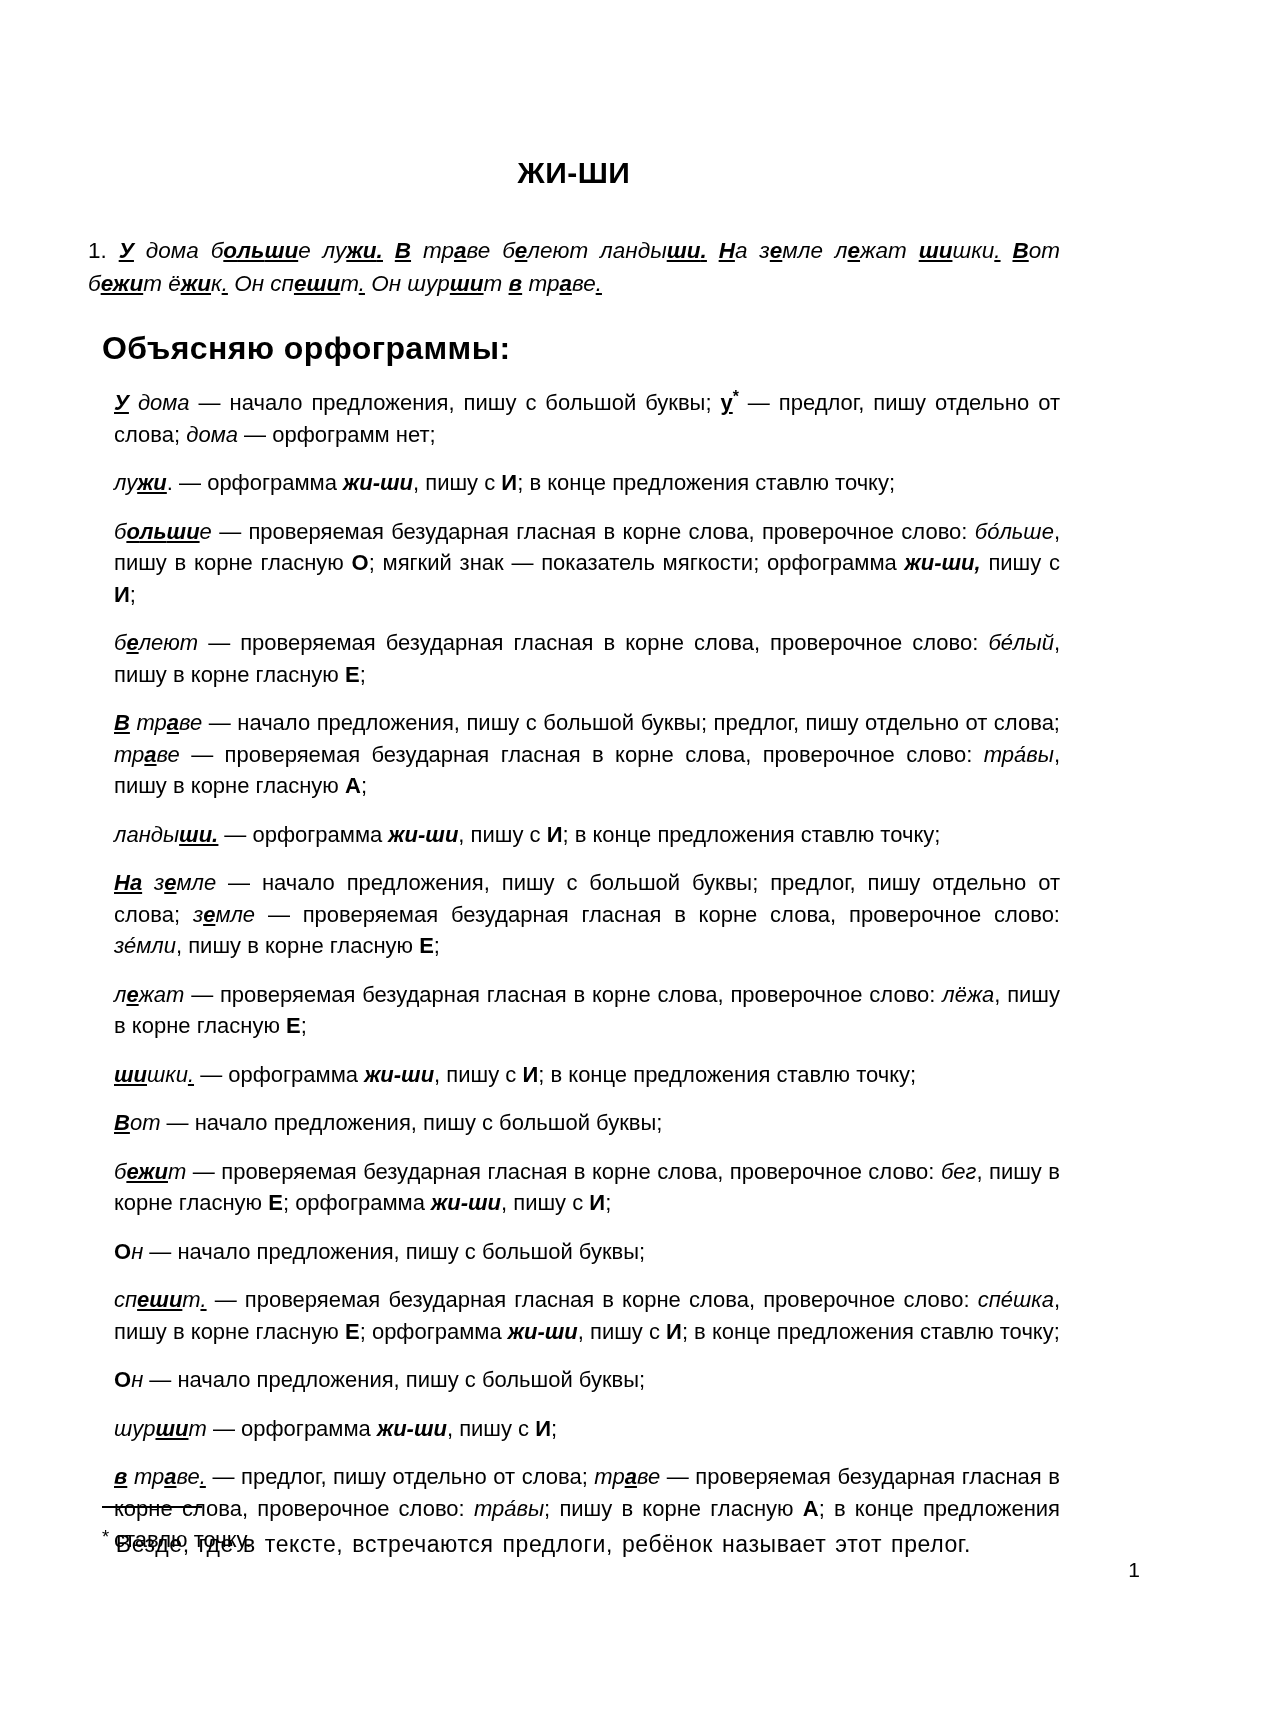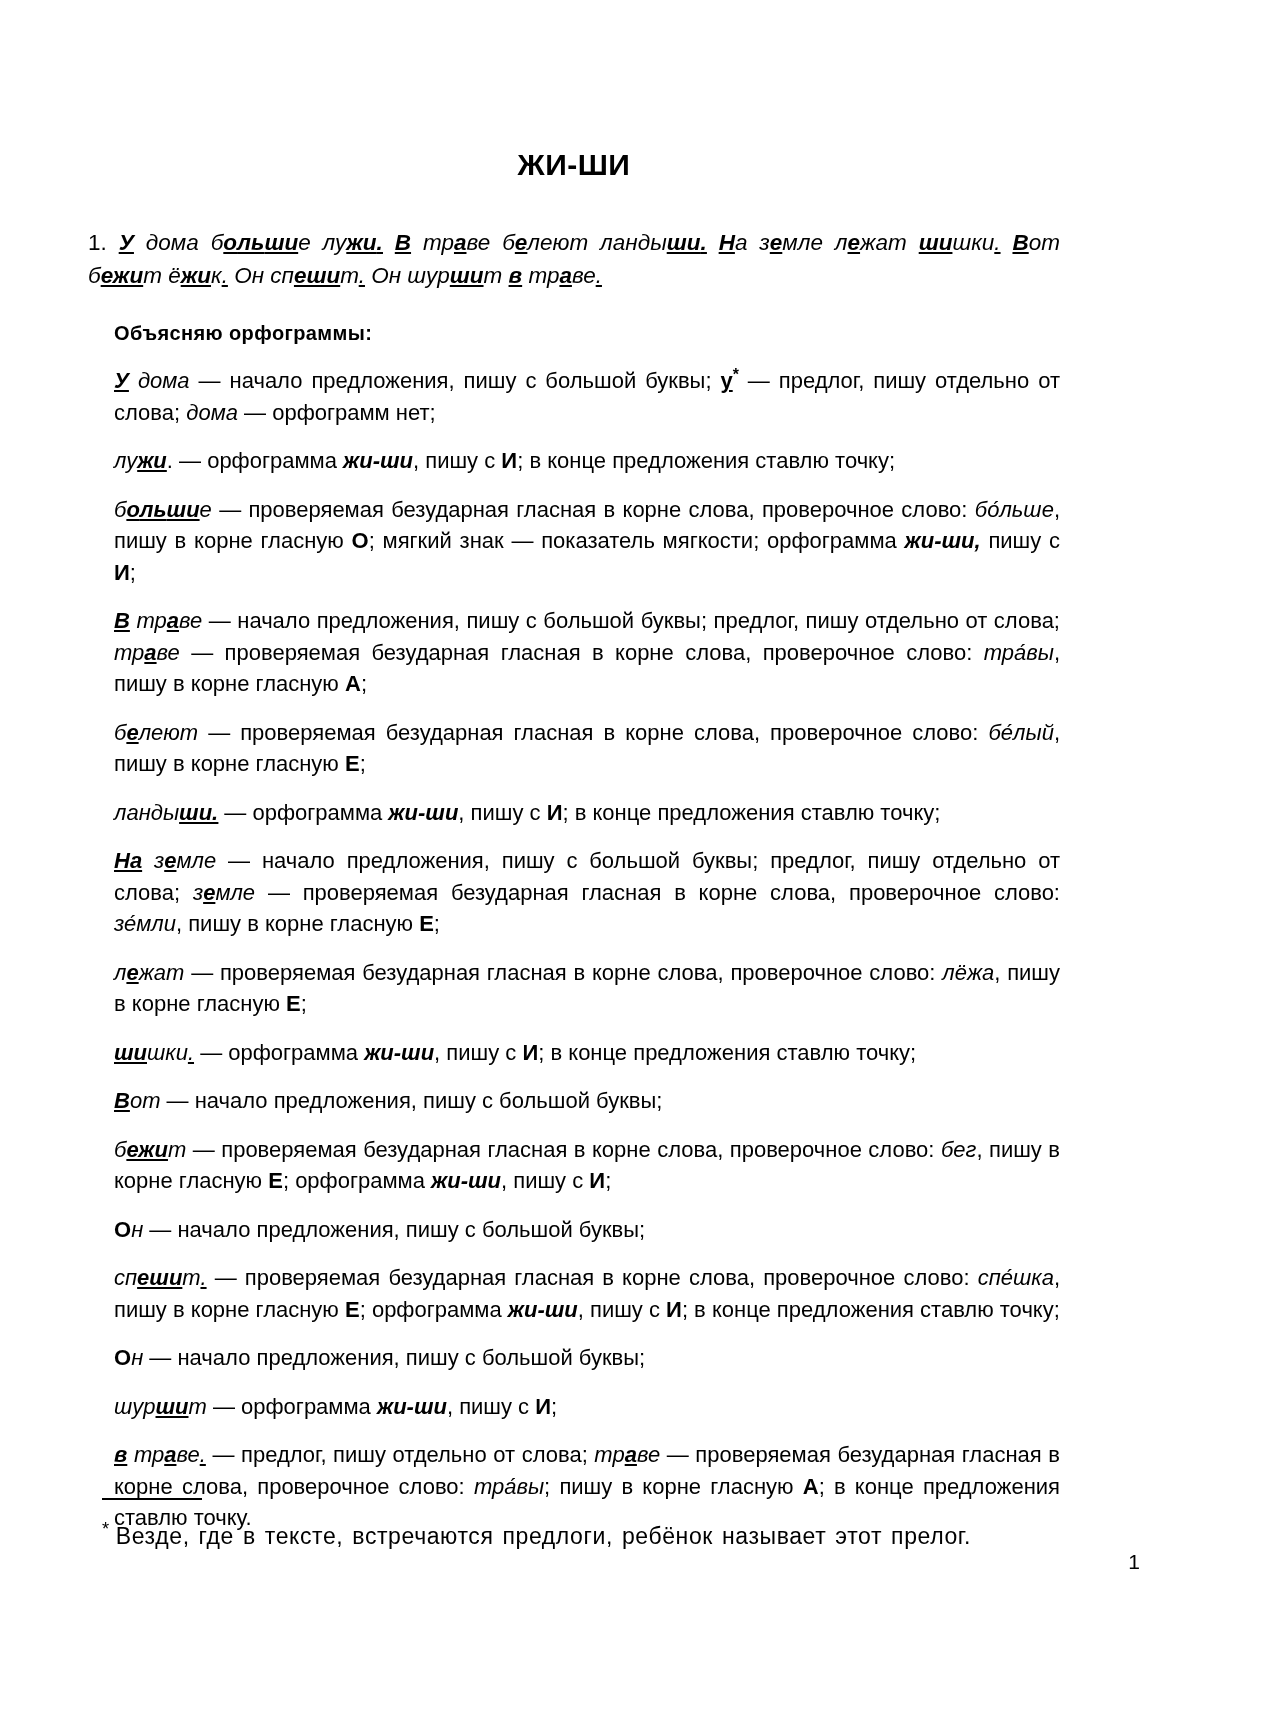--- a/index.html
+++ b/index.html
@@ -10,21 +10,21 @@
   body {
     width: 1270px;
     height: 1713px;
     font-family: "Liberation Sans", sans-serif;
     color: #000000;
     position: relative;
     overflow: hidden;
   }
   .page {
     position: absolute;
-    left: 0; top: 8px;
+    left: 0; top: 16px;
     width: 1270px;
     height: 1493px;
     box-sizing: border-box;
     padding: 8px;
   }
   .content {
     position: absolute;
     left: 88px;
     top: 140px;
     width: 972px;
@@ -45,23 +45,23 @@
     text-align: justify;
     text-justify: inter-word;
     margin: 0 0 30px 0;
     font-style: italic;
   }
   .task .num {
     font-style: normal;
   }
 
   h2.subhead {
-    font-size: 20px;
+    font-size: 32px;
     font-weight: bold;
-    margin: 0 0 14px 26px;
+    margin: 0 0 14px 14px;
     letter-spacing: 0.4px;
   }
 
   p.expl {
     font-size: 22px;
     line-height: 31.5px;
     text-align: justify;
     text-justify: inter-word;
     margin: 0 0 17px 0;
     padding-left: 26px;
@@ -124,23 +124,23 @@
     <p class="task"><span class="num">1.</span> <span class="cap">У</span> дома б<span class="vow">о</span><span class="orf">ль</span><span class="orf">ши</span>е лу<span class="orf">жи<span class="dot">.</span></span> <span class="cap">В</span> тр<span class="vow">а</span>ве б<span class="vow">е</span>леют ланды<span class="orf">ши<span class="dot">.</span></span> <span class="cap">Н</span>а з<span class="vow">е</span>мле л<span class="vow">е</span>жат <span class="orf">ши</span>шки<span class="dot">.</span> <span class="cap">В</span>от б<span class="orf">ежи</span>т ё<span class="orf">жи</span>к<span class="dot">.</span> Он сп<span class="orf">еши</span>т<span class="dot">.</span> Он шур<span class="orf">ши</span>т <span class="cap">в</span> тр<span class="vow">а</span>ве<span class="dot">.</span></p>
 
     <h2 class="subhead">Объясняю орфограммы:</h2>
 
     <p class="expl"><span class="cap">У</span> <i>дома</i> — начало предложения, пишу с большой буквы; <b class="u">у</b><span class="sup">*</span> — предлог, пишу отдельно от слова; <i>дома</i> — орфограмм нет;</p>
 
     <p class="expl"><i>лу<span class="orf">жи</span></i>. — орфограмма <span class="rule">жи-ши</span>, пишу с <b>И</b>; в конце предложения ставлю точку;</p>
 
     <p class="expl"><i>б<span class="vow">о</span><span class="orf">ль</span><span class="orf">ши</span>е</i> — проверяемая безударная гласная в корне слова, проверочное слово: <i>бо́льше</i>, пишу в корне гласную <b>О</b>; мягкий знак — показатель мягкости; орфограмма <span class="rule">жи-ши,</span> пишу с <b>И</b>;</p>
 
+    <p class="expl"><i>б<span class="vow">е</span>леют</i> — проверяемая безударная гласная в корне слова, проверочное слово: <i>бе́лый</i>, пишу в корне гласную <b>Е</b>;</p>
+
     <p class="expl"><span class="cap">В</span> <i>тр<span class="vow">а</span>ве</i> — начало предложения, пишу с большой буквы; предлог, пишу отдельно от слова; <i>тр<span class="vow">а</span>ве</i> — проверяемая безударная гласная в корне слова, проверочное слово: <i>тра́вы</i>, пишу в корне гласную <b>А</b>;</p>
-
-    <p class="expl"><i>б<span class="vow">е</span>леют</i> — проверяемая безударная гласная в корне слова, проверочное слово: <i>бе́лый</i>, пишу в корне гласную <b>Е</b>;</p>
 
     <p class="expl"><i>ланды<span class="orf">ши<span class="dot">.</span></span></i> — орфограмма <span class="rule">жи-ши</span>, пишу с <b>И</b>; в конце предложения ставлю точку;</p>
 
     <p class="expl"><span class="cap">На</span> <i>з<span class="vow">е</span>мле</i> — начало предложения, пишу с большой буквы; предлог, пишу отдельно от слова; <i>з<span class="vow">е</span>мле</i> — проверяемая безударная гласная в корне слова, проверочное слово: <i>зе́мли</i>, пишу в корне гласную <b>Е</b>;</p>
 
     <p class="expl"><i>л<span class="vow">е</span>жат</i> — проверяемая безударная гласная в корне слова, проверочное слово: <i>лёжа</i>, пишу в корне гласную <b>Е</b>;</p>
 
     <p class="expl"><i><span class="orf">ши</span>шки<span class="dot">.</span></i> — орфограмма <span class="rule">жи-ши</span>, пишу с <b>И</b>; в конце предложения ставлю точку;</p>
 
     <p class="expl"><span class="cap">В</span><i>от</i> — начало предложения, пишу с большой буквы;</p>

